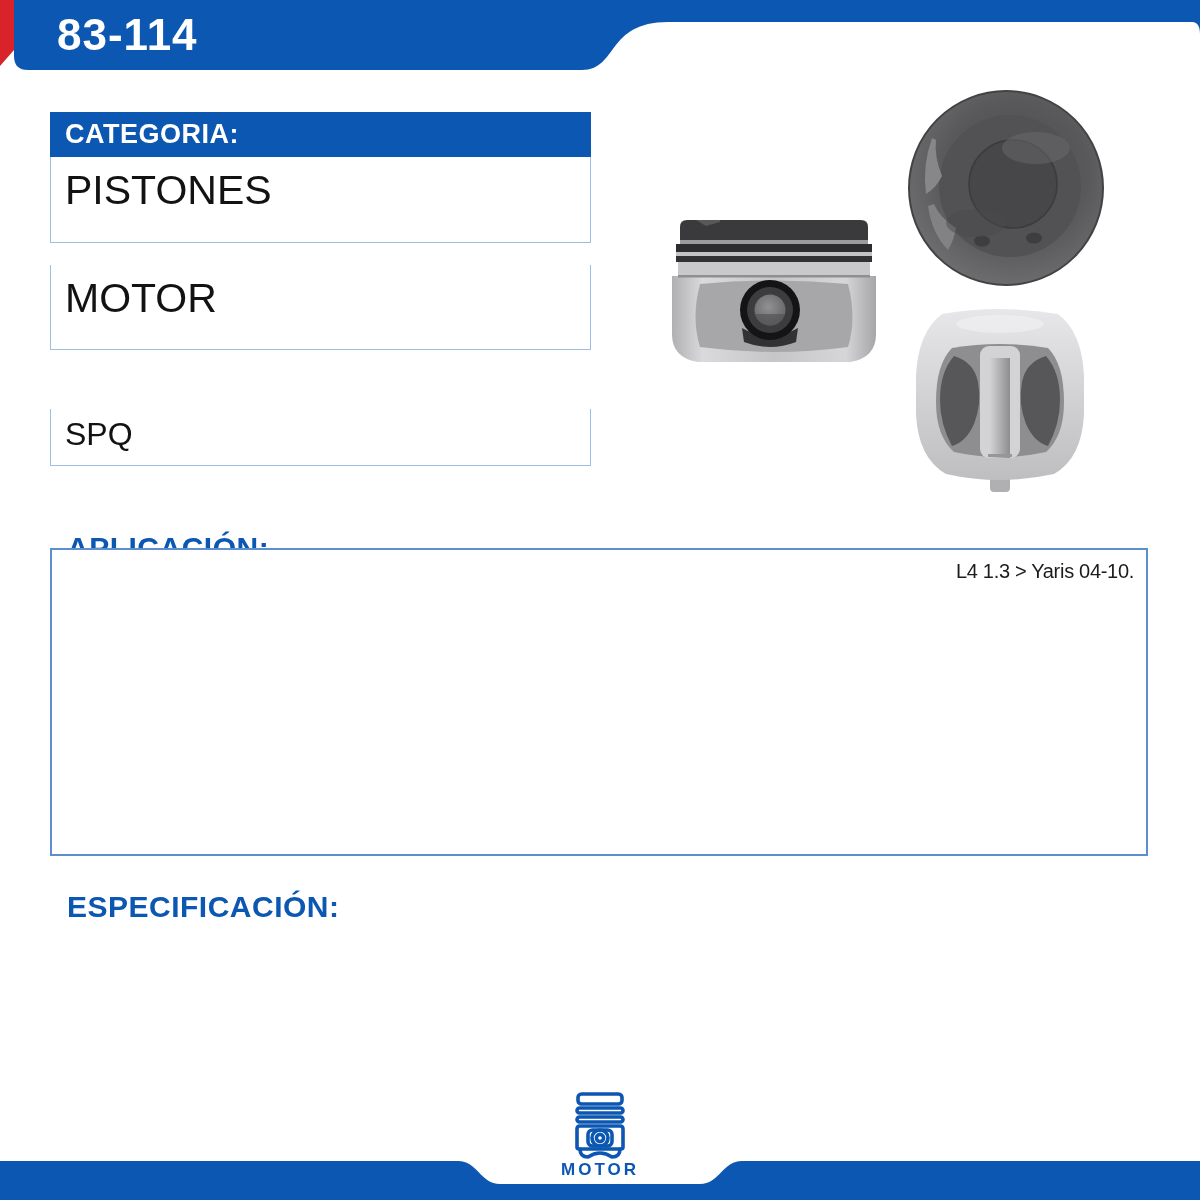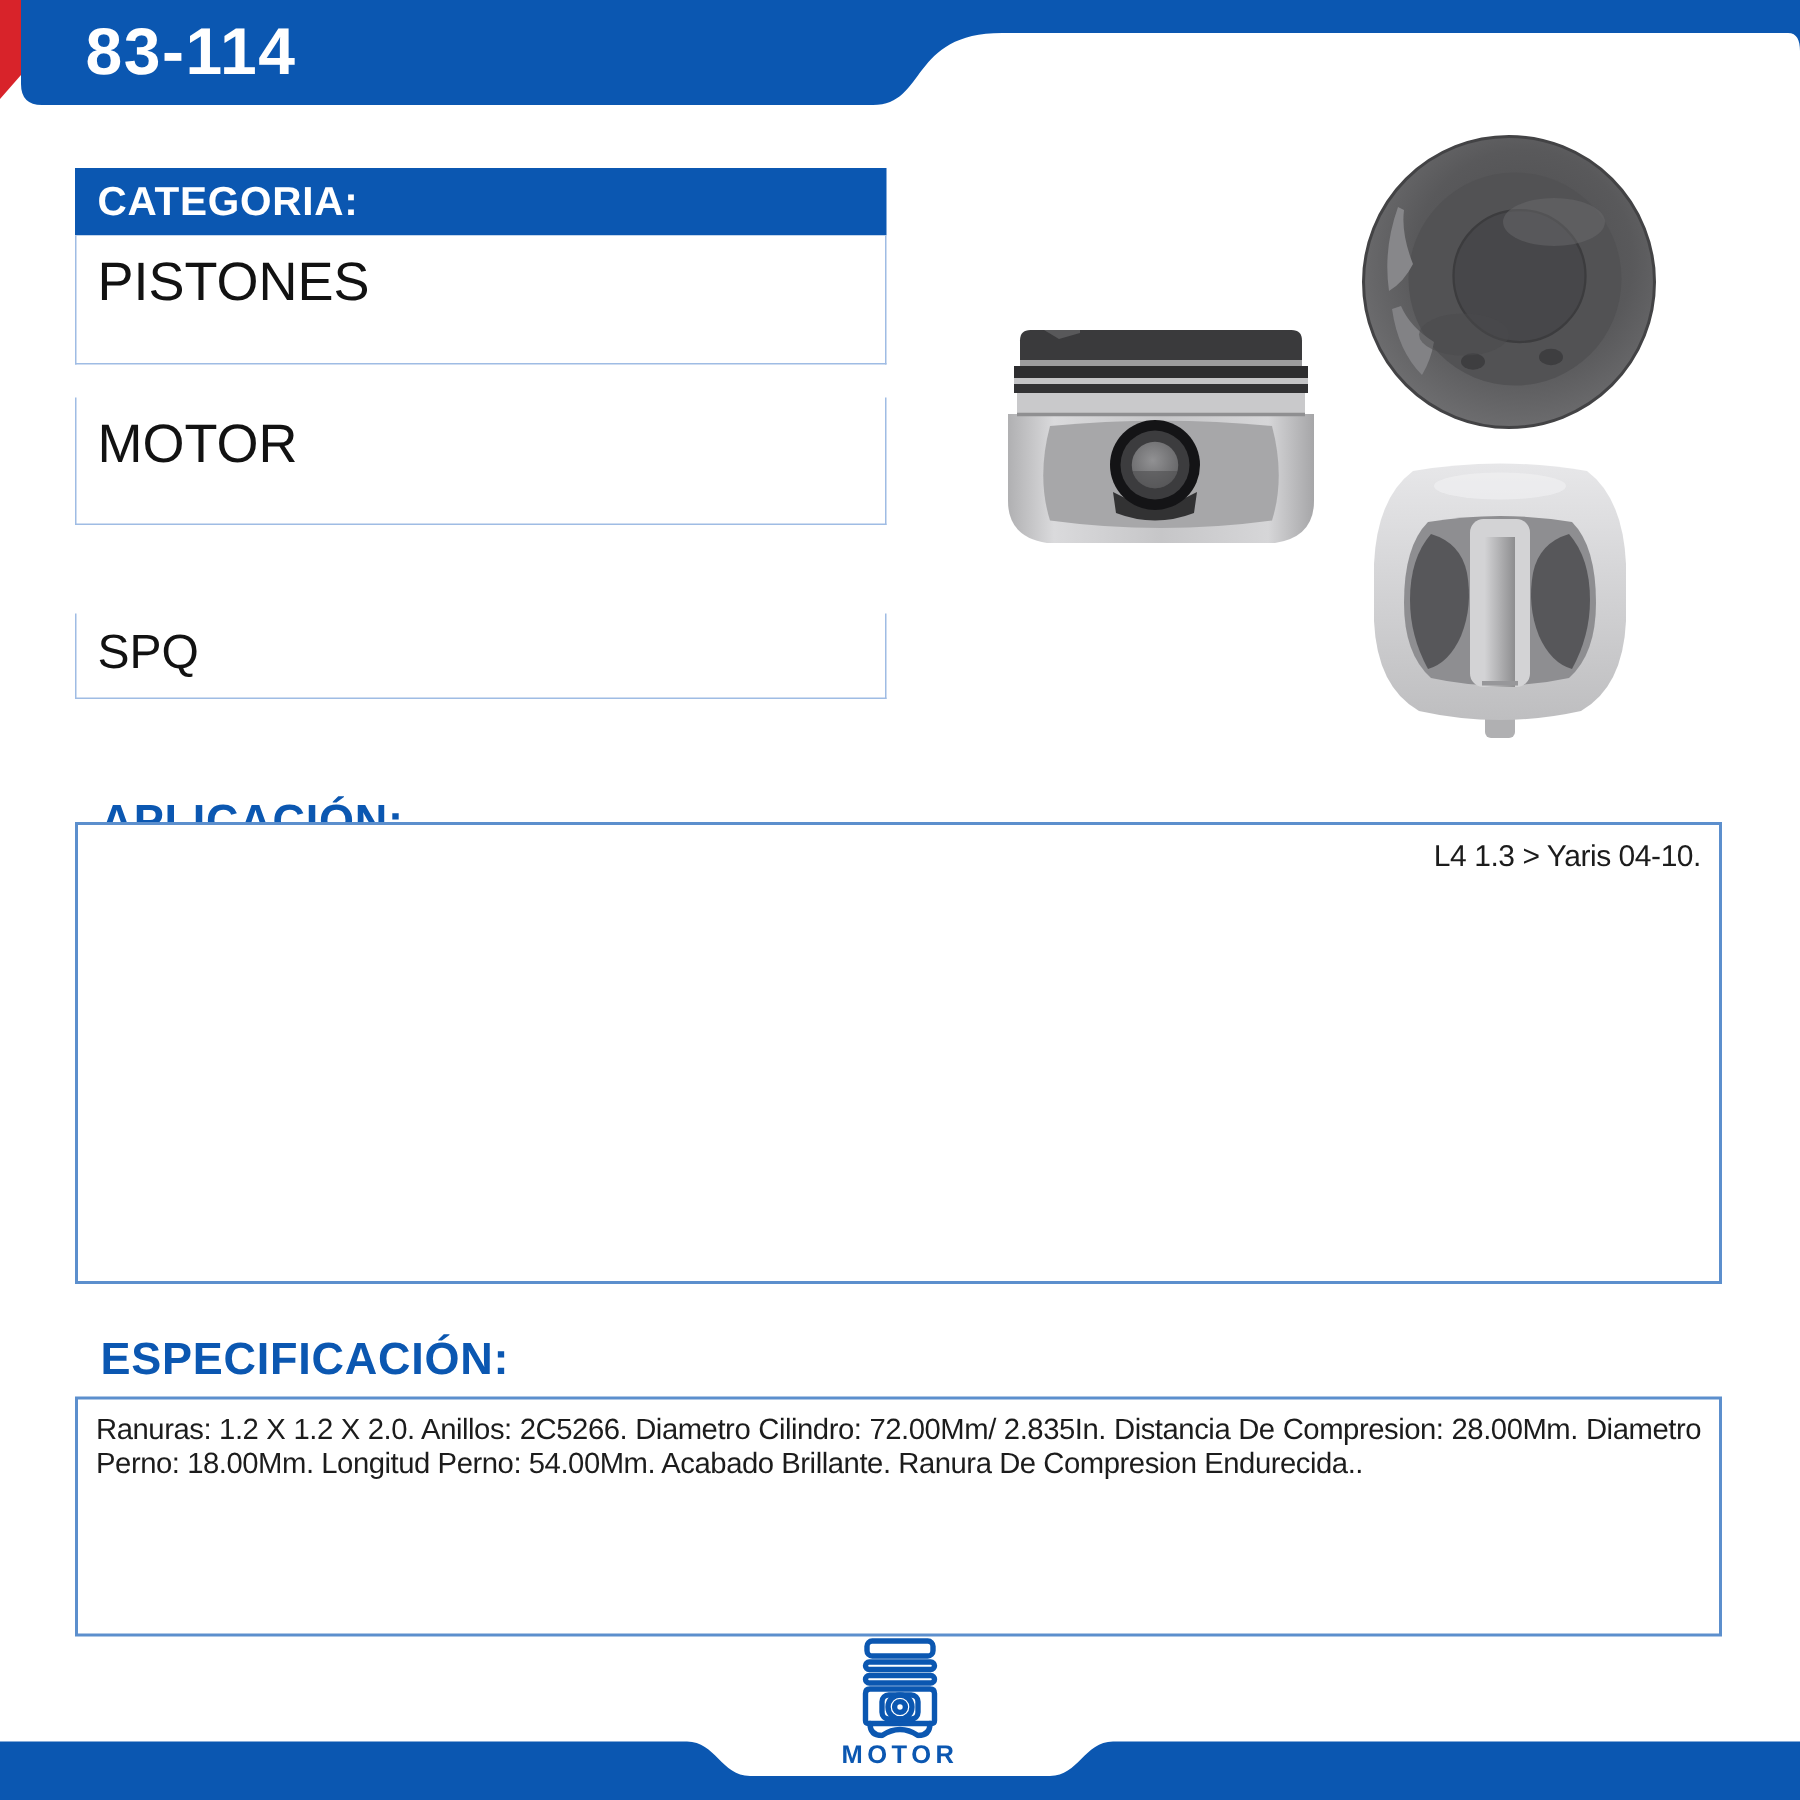--- a/index.html
+++ b/index.html
@@ -18,21 +18,21 @@
   .field{position:absolute;left:50px;width:541px;}
   .field-producto{top:112px;}
   .field-categoria{top:265px;}
   .field-marca{top:409px;}
   .field-label{
     height:45px;background:#0B57B1;color:#ffffff;display:flex;align-items:center;
     font-size:27px;font-weight:800;letter-spacing:.5px;padding-left:15px;box-sizing:border-box;
   }
   .field-value{
     background:#ffffff;border:1px solid #9FBCE4;border-top:none;
-    font-size:36px;color:#121212;padding:10px 14px;box-sizing:border-box;
+    font-size:41px;color:#121212;padding:10px 14px;box-sizing:border-box;
   }
   .field-producto .field-value{height:86px;}
   .field-categoria .field-value{height:85px;}
   .field-marca .field-value{height:57px;font-size:32px;padding-top:7px;}
   
   .photo{position:absolute;}
   .photo-top{left:906px;top:88px;}
   .photo-side{left:666px;top:218px;}
   .photo-bottom{left:908px;top:306px;}
   
@@ -166,23 +166,20 @@
     <rect x="82" y="52" width="20" height="100" fill="url(#bvp)"></rect>
     <rect x="80" y="148" width="24" height="3" fill="#97979a"></rect>
   </svg>
 
   <h2 class="section-heading heading-app">APLICACIÓN:</h2>
   <div class="block-box box-app">
     <p>L4 1.3 &gt; Yaris 04-10.</p>
   </div>
 
   <h2 class="section-heading heading-spec">ESPECIFICACIÓN:</h2>
-  <div class="block-box box-spec">
-    <p>Ranuras: 1.2 X 1.2 X 2.0. Anillos: 2C5266. Diametro Cilindro: 72.00Mm/ 2.835In. Distancia De Compresion: 28.00Mm. Diametro Perno: 18.00Mm. Longitud Perno: 54.00Mm. Acabado Brillante. Ranura De Compresion Endurecida..</p>
-  </div>
 
   <svg class="footer-icon" width="74" height="68" viewBox="0 0 74 68" fill="none" stroke="#0B57B1" stroke-width="3.6" stroke-linecap="round" stroke-linejoin="round">
     <rect x="15" y="3" width="44" height="10" rx="3.5"></rect>
     <rect x="14" y="17" width="46" height="5" rx="2.5"></rect>
     <rect x="14" y="26" width="46" height="5" rx="2.5"></rect>
     <path d="M17,35 H57 Q60,35 60,38 V56 Q60,58 58,58 H16 Q14,58 14,56 V38 Q14,35 17,35 Z"></path>
     <rect x="25" y="39" width="24" height="16" rx="4.5"></rect>
     <circle cx="37" cy="47" r="8"></circle>
     <circle cx="37" cy="47" r="3.6"></circle>
     <path d="M17,58 Q17,66 25,66 Q37,58 49,66 Q57,66 57,58"></path>

